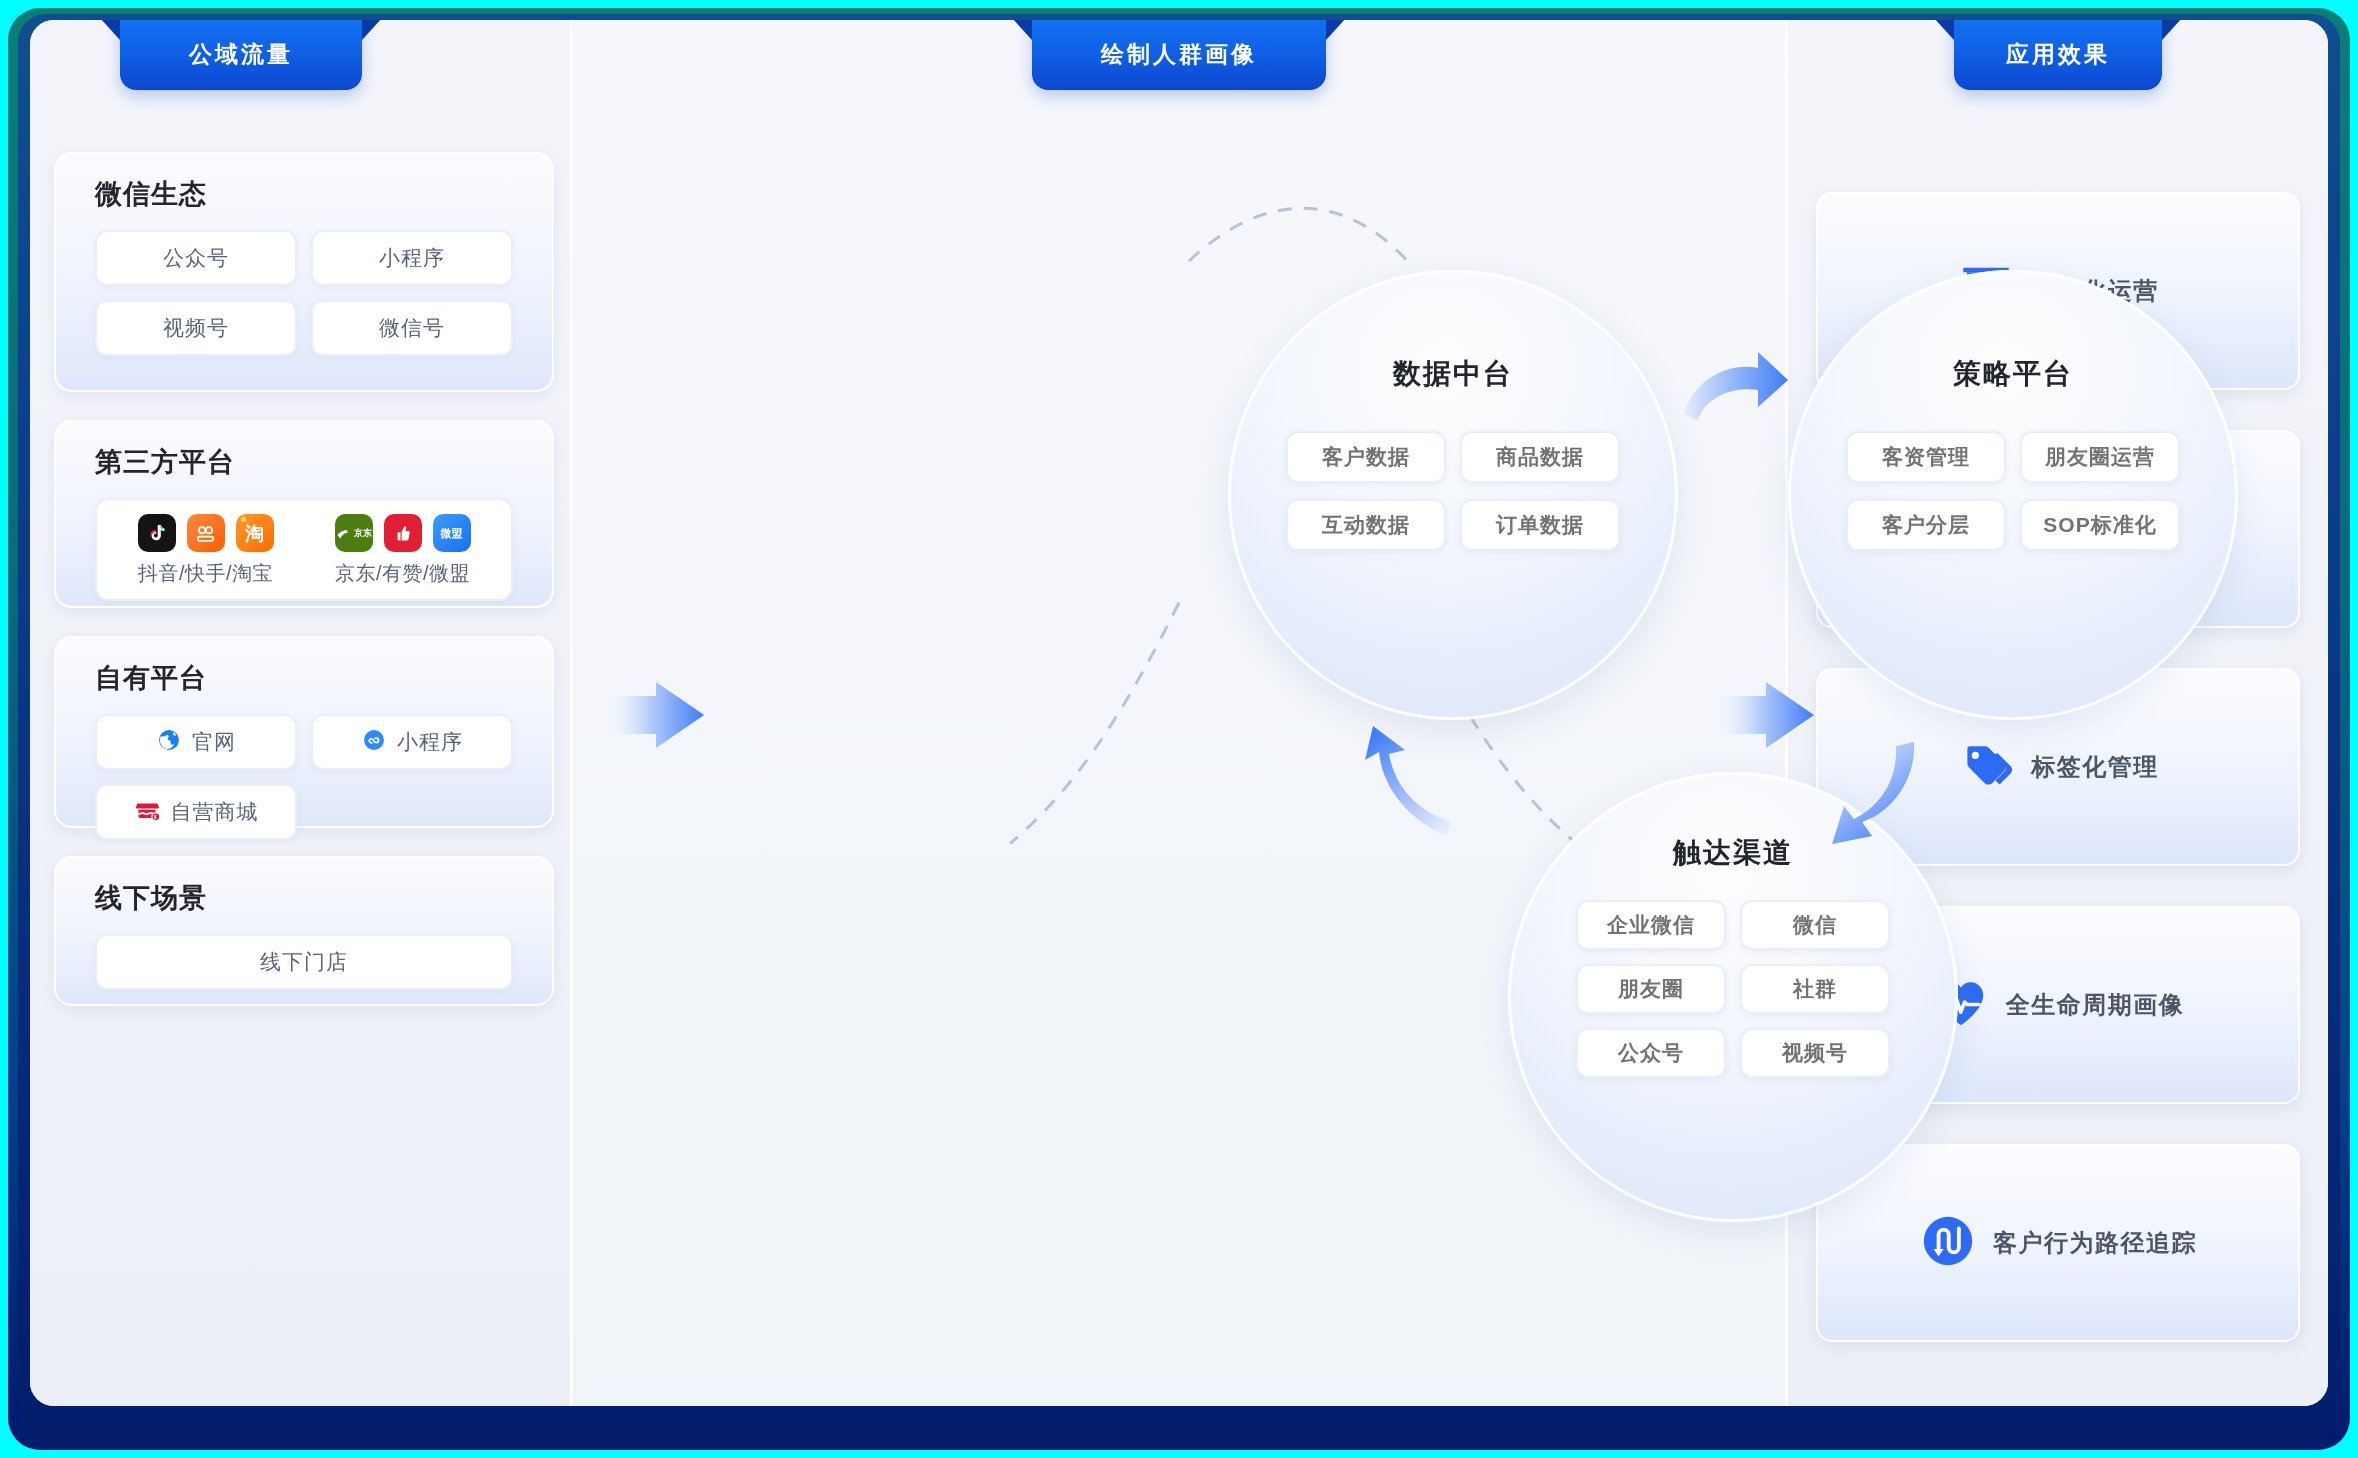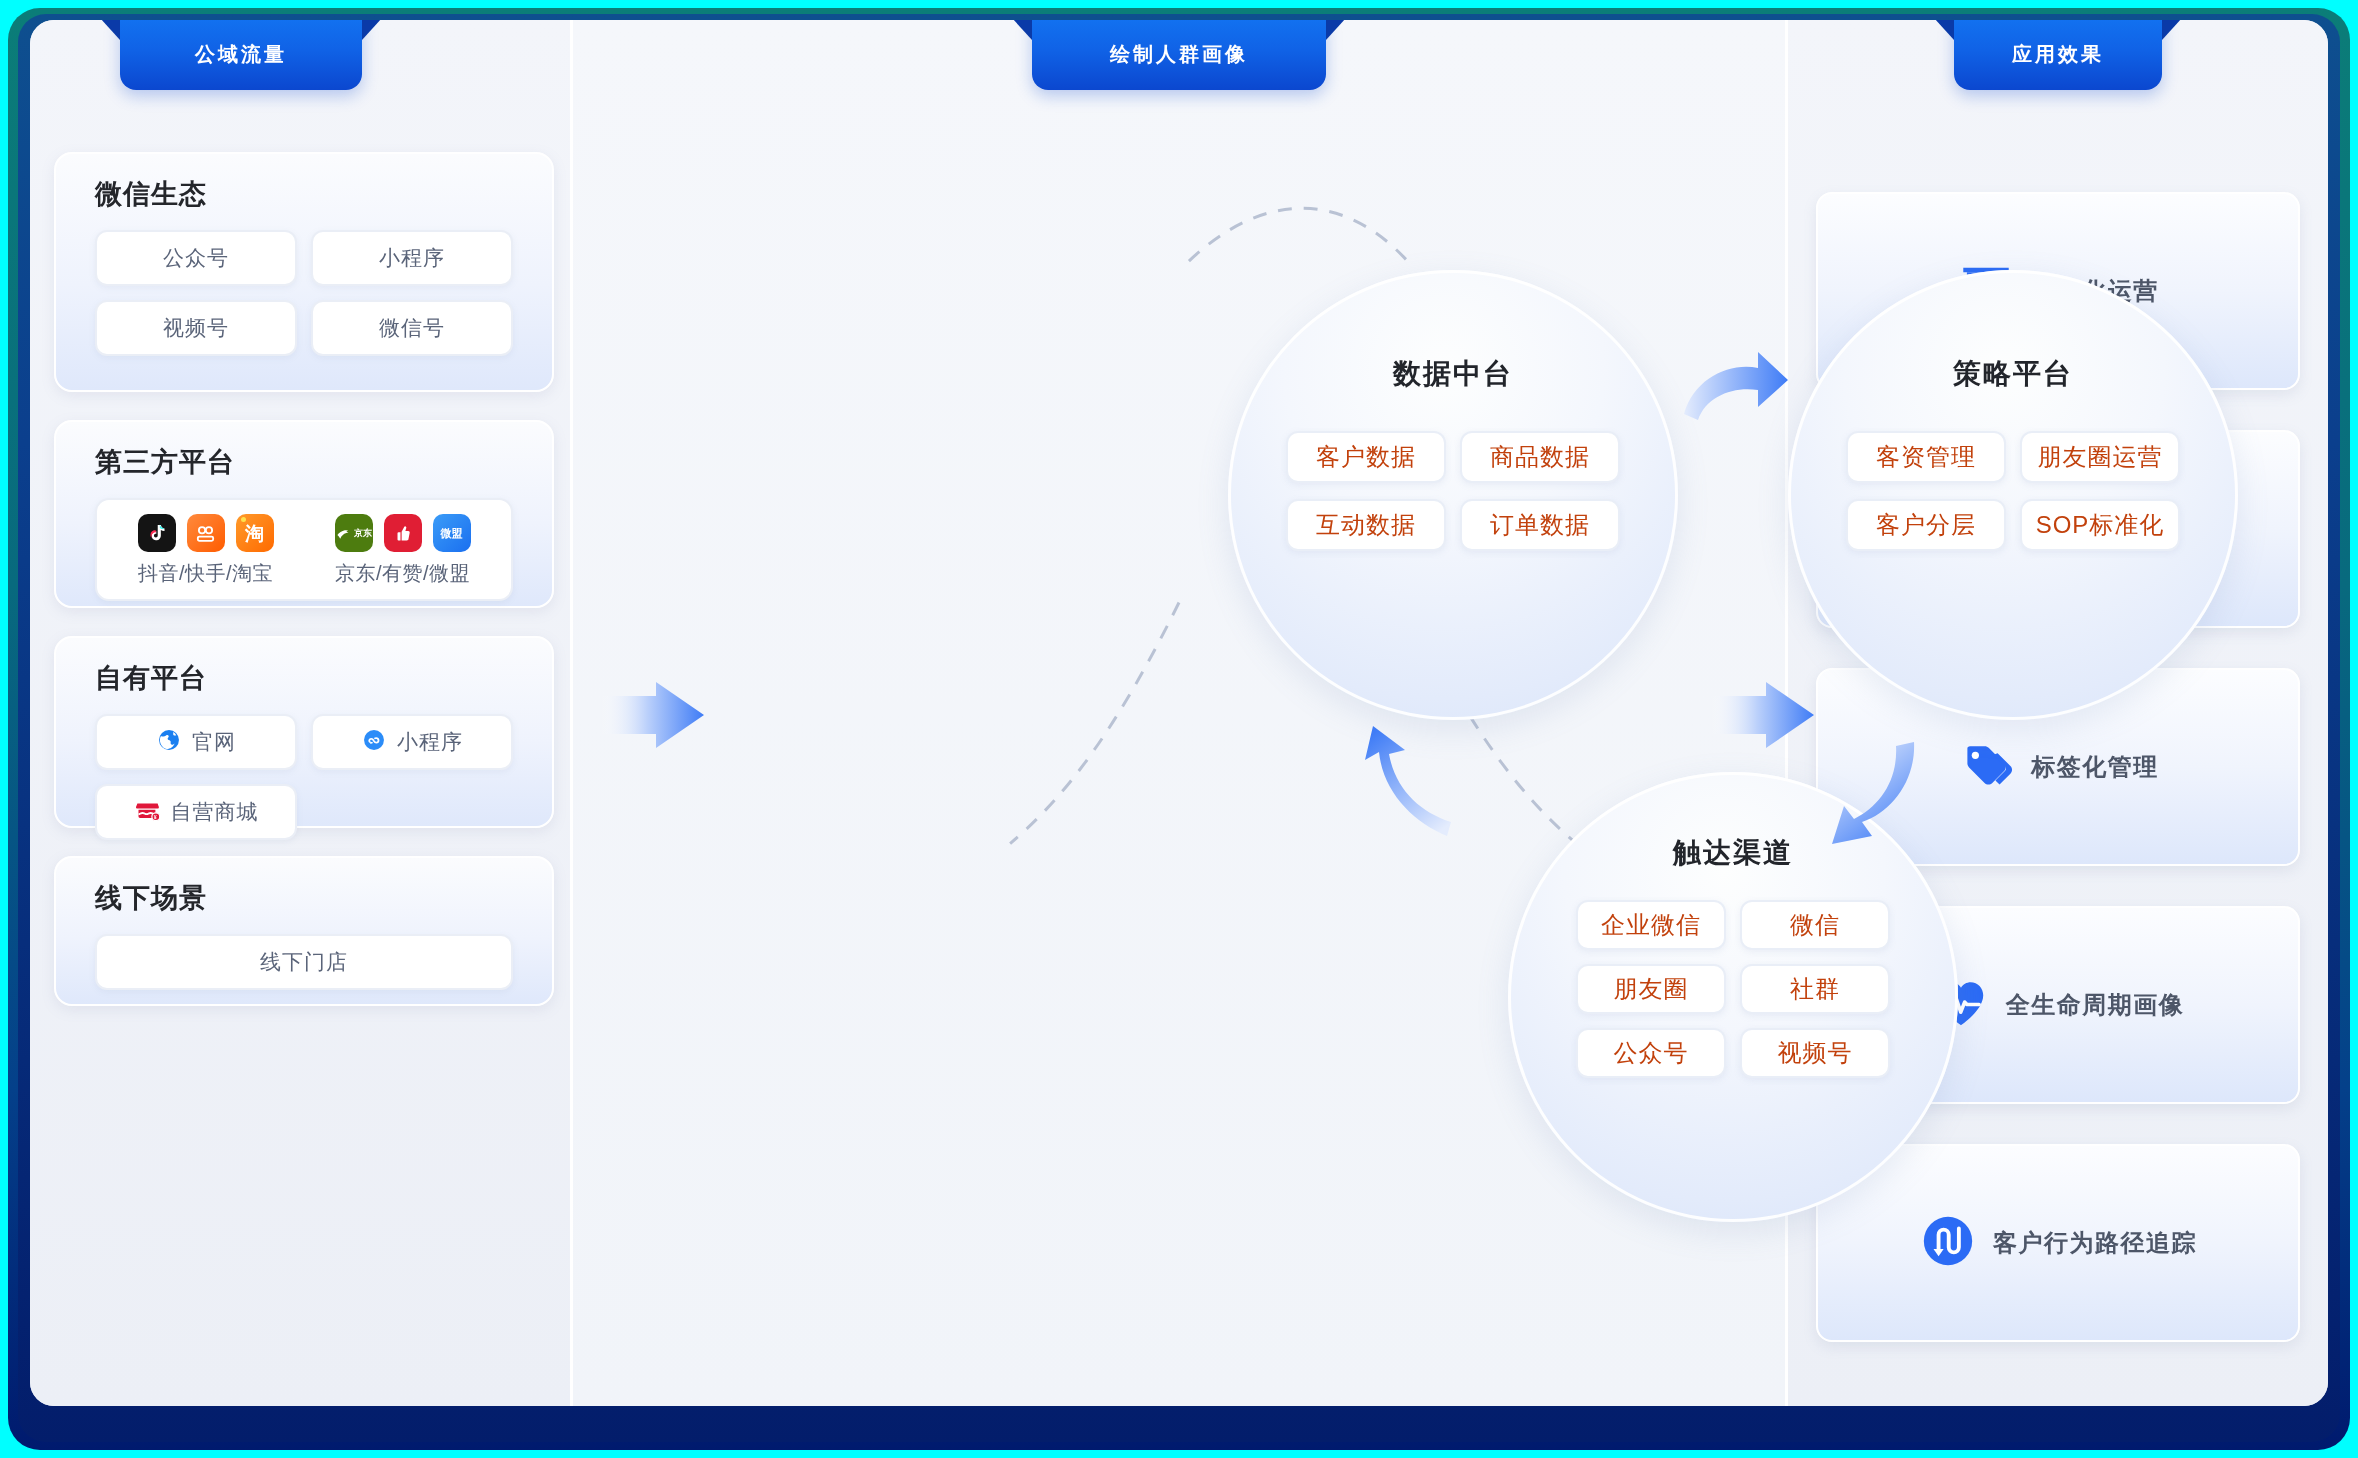--- a/index.html
+++ b/index.html
@@ -51,21 +51,21 @@
 
   
   .ribbon {
     position: absolute;
     top: -2px;
     height: 72px;
     border-radius: 0 0 16px 16px;
     background: linear-gradient(180deg,#1272f0 0%, #1062e6 45%, #0b47cf 100%);
     color: #fff;
     display: flex; align-items: center; justify-content: center;
-    font-size: 20px; font-weight: 700; letter-spacing: 3px;
+    font-size: 23px; font-weight: 700; letter-spacing: 3px;
     box-shadow: 0 6px 16px rgba(20,80,210,.28);
     z-index: 6;
   }
   .ribbon::before, .ribbon::after {
     content: ""; position: absolute; top: 0;
     border-style: solid; width: 0; height: 0;
   }
   .ribbon::before {
     left: -20px;
     border-width: 0 20px 22px 0;
@@ -145,22 +145,23 @@
     letter-spacing: 2px;
   }
   .circle-chips {
     display: grid; grid-template-columns: 1fr 1fr;
     gap: 16px 14px;
   }
   .cchip {
     background:#fff; border:2px solid #e9eef7; border-radius:12px;
     height: 52px; min-width: 160px;
     display:flex; align-items:center; justify-content:center;
-    font-size: 24px; color:#c2410c; letter-spacing:1px;
+    font-size: 21px; color:#737373; letter-spacing:1px;
     box-shadow: 0 2px 7px rgba(130,150,190,.12);
+    font-weight: bold;
   }
   #circle-data     { left: 655px; top: 250px;  width: 450px; height: 450px; }
   #circle-data .circle-title { margin-top: 85px; }
   #circle-data .circle-chips { margin-top: 38px; }
   #circle-strategy { left: 1215px; top: 250px; width: 450px; height: 450px; }
   #circle-strategy .circle-title { margin-top: 85px; }
   #circle-strategy .circle-chips { margin-top: 38px; }
   #circle-reach    { left: 935px; top: 752px; width: 450px; height: 450px; }
   #circle-reach .circle-title { margin-top: 62px; }
   #circle-reach .circle-chips { margin-top: 28px; gap: 14px; }

